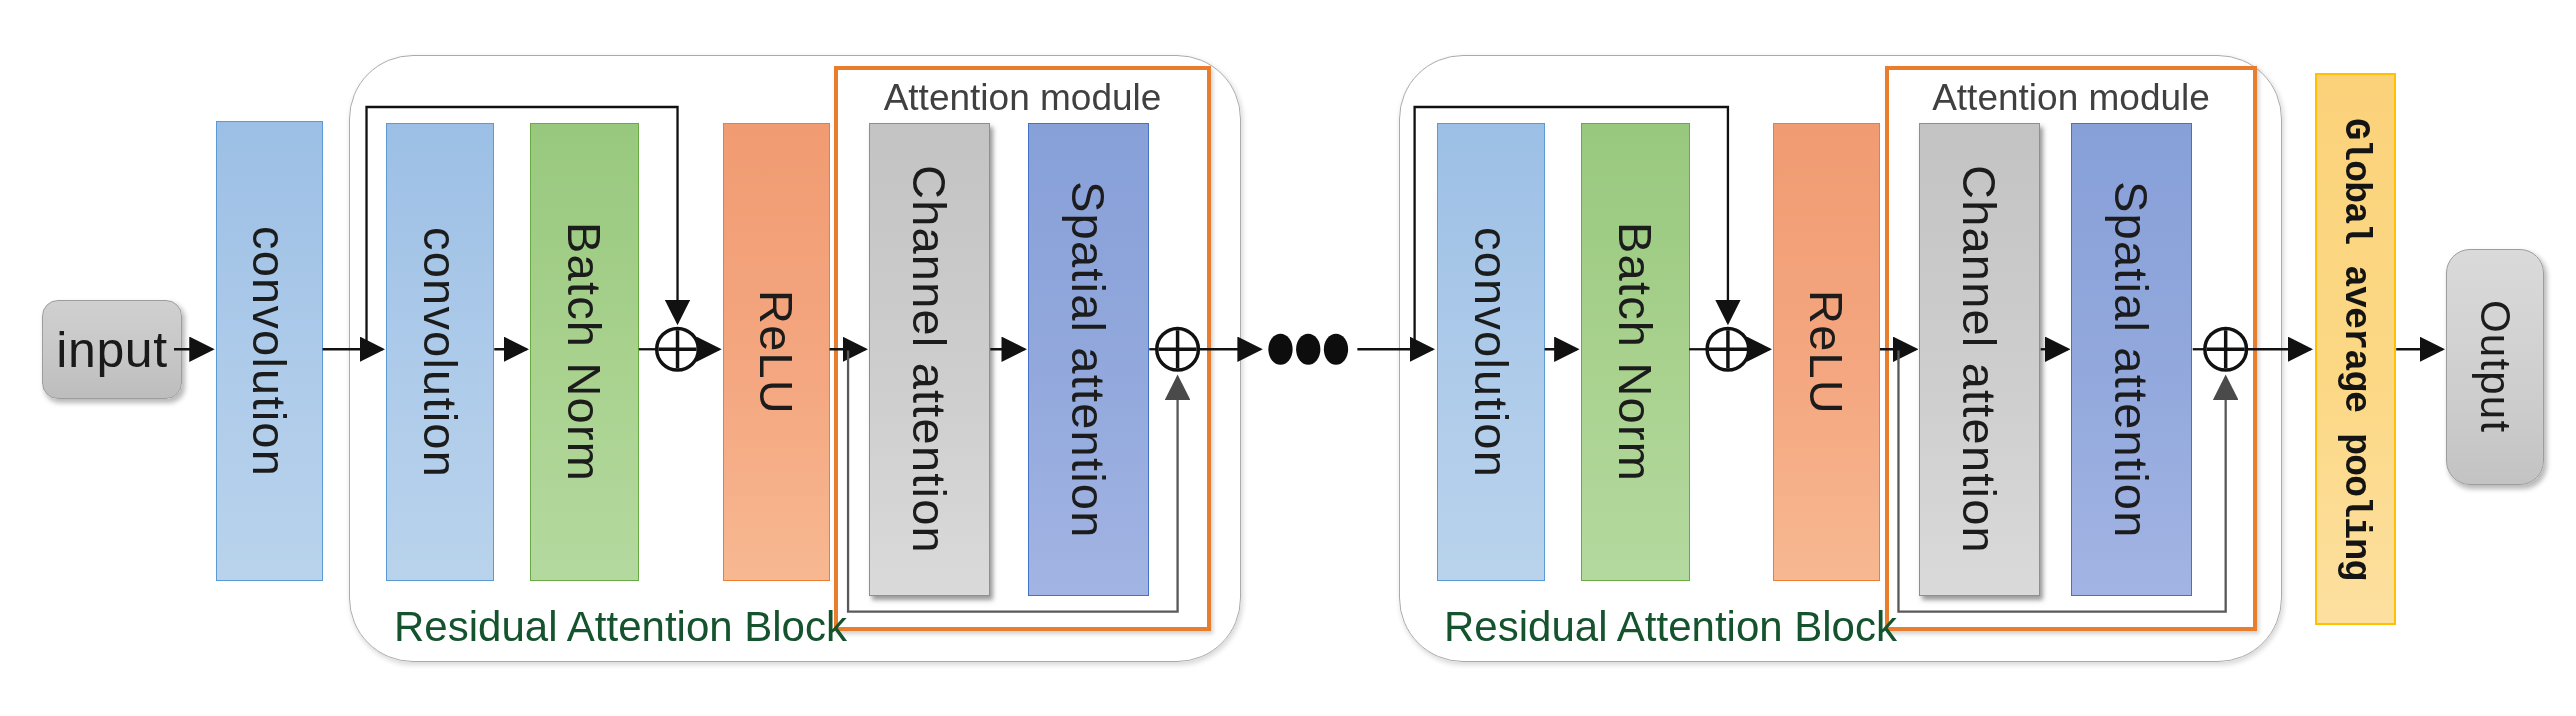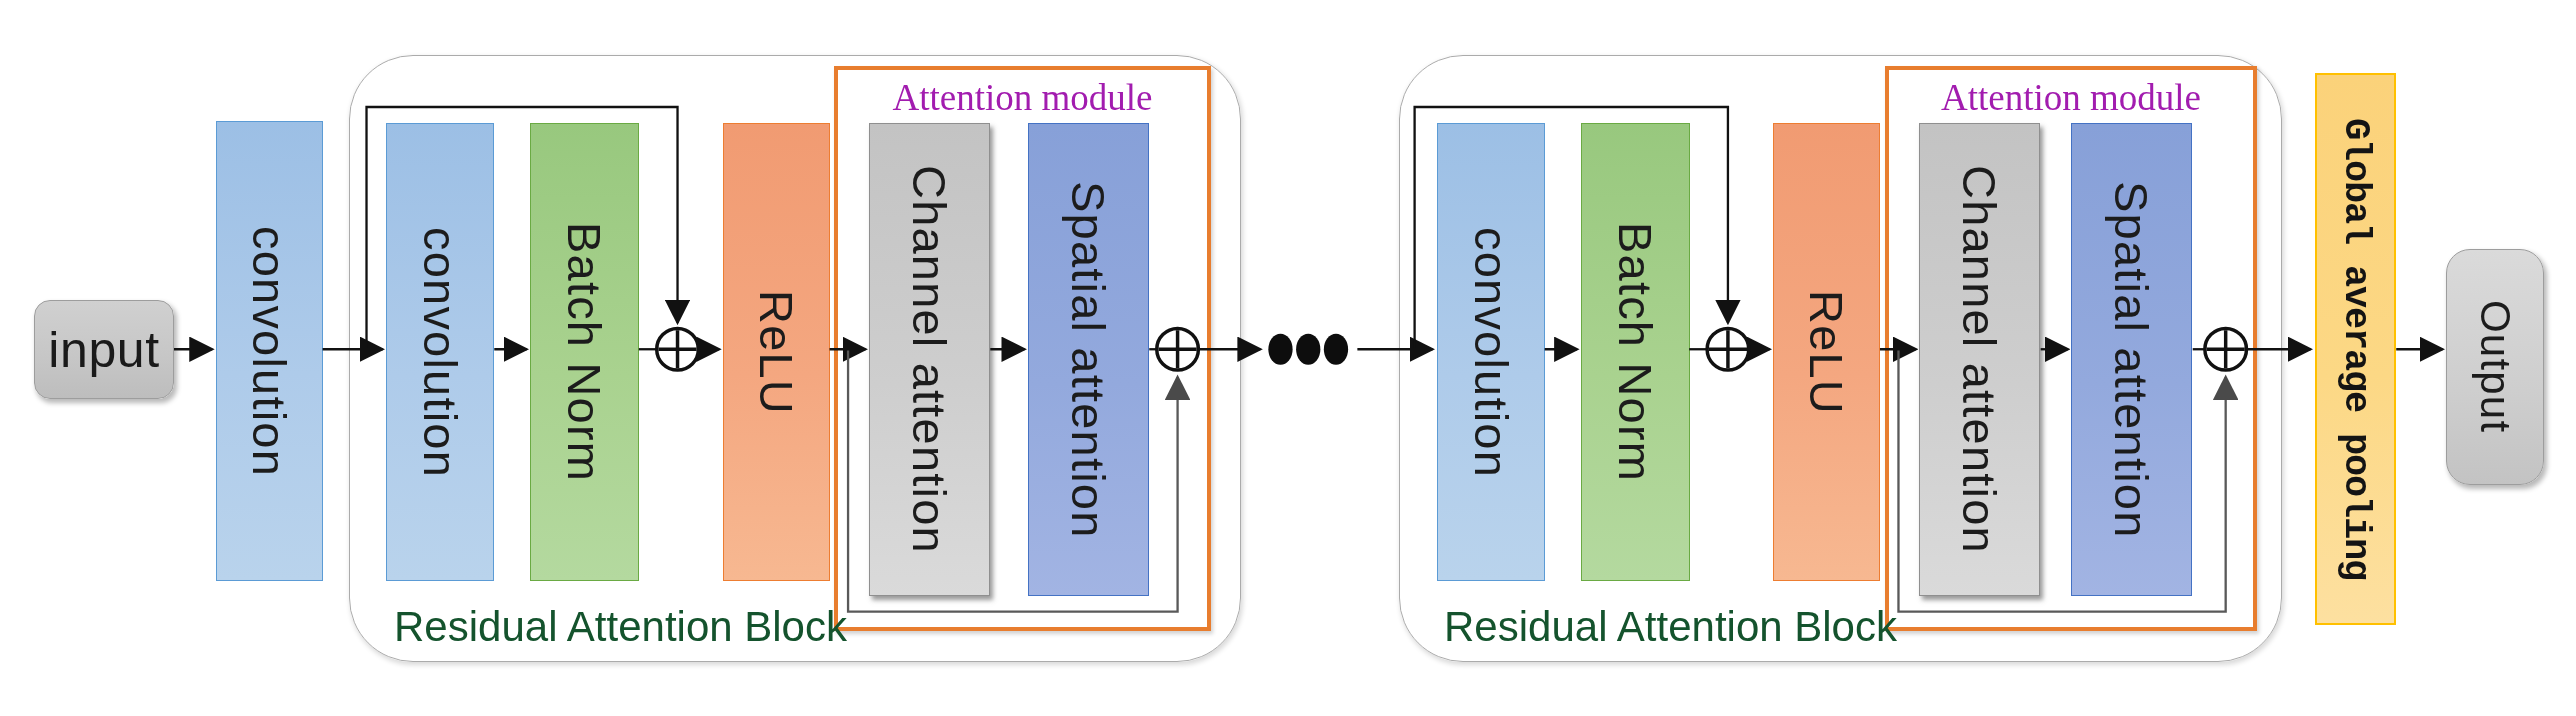--- a/index.html
+++ b/index.html
@@ -20,39 +20,39 @@
   .bar-bn{background:linear-gradient(180deg,#98c87e 0%,#a9d28f 55%,#b4d99f 100%);border-color:#6aaa43;}
   .bar-relu{background:linear-gradient(180deg,#f19b72 0%,#f4a780 55%,#f7b891 100%);border-color:#ed7d31;}
   .bar-channel{background:linear-gradient(180deg,#c3c3c3 0%,#cecece 55%,#dadada 100%);border-color:#8f8f8f;
        box-shadow:2.9px 3.5px 4.6px rgba(70,70,70,0.55);}
   .bar-spatial{background:linear-gradient(180deg,#87a0d8 0%,#93a9dd 55%,#a2b4e3 100%);border-color:#4472c4;}
   .bar-gap{background:linear-gradient(180deg,#fbd27a 0%,#fcd885 55%,#fde0a0 100%);border:2.3px solid #ffc000;}
   .io{border:1.7px solid #9d9d9d;box-shadow:2.3px 3.5px 5.2px rgba(0,0,0,0.28);}
   .io-input{background:linear-gradient(180deg,#d0d0d0 0%,#c6c6c6 60%,#bdbdbd 100%);border-radius:16px;}
   .io-output{background:linear-gradient(180deg,#dadada 0%,#cecece 60%,#c3c3c3 100%);border-radius:24px;}
   .caption{font-size:42px;color:#14532d;display:flex;align-items:center;justify-content:center;white-space:nowrap;}
-  .attn-title{font-size:37px;color:#a21caf;display:flex;align-items:center;justify-content:center;white-space:nowrap;font-family:Liberation Serif, serif;}
+  .attn-title{font-size:37px;color:#404040;display:flex;align-items:center;justify-content:center;white-space:nowrap;}
   .gap-text{font-family:"Liberation Mono", monospace;font-weight:600;font-size:37px;letter-spacing:-1.2px;color:#141414;}
   .input-text{font-size:50px;letter-spacing:0.6px;}
   .output-text{font-size:42px;}
   svg{position:absolute;left:0;top:0;pointer-events:none;}
 </style>
 </head>
 <body>
 
 <div id="stage">
 
   <div class="abs rab" style="left:349px;top:55px;width:892px;height:607px;"></div>
 
   <div class="abs rab" style="left:1399px;top:55px;width:883px;height:607px;"></div>
 
   <div class="abs attn-module" style="left:834px;top:66px;width:377px;height:565px;"></div>
   <div class="abs attn-module" style="left:1885px;top:66px;width:372px;height:565px;"></div>
 
-  <div class="abs node io io-input" style="left:34px;top:300px;width:140px;height:99px;">
+  <div class="abs node io io-input" style="left:42px;top:300px;width:140px;height:99px;">
     <span class="input-text">input</span>
   </div>
 
   <div class="abs node bar bar-conv" style="left:216px;top:121px;width:107px;height:460px;">
     <span class="vtext">convolution</span>
   </div>
 
   <div class="abs node bar bar-conv" style="left:386px;top:123px;width:108px;height:458px;">
     <span class="vtext">convolution</span>
   </div>

